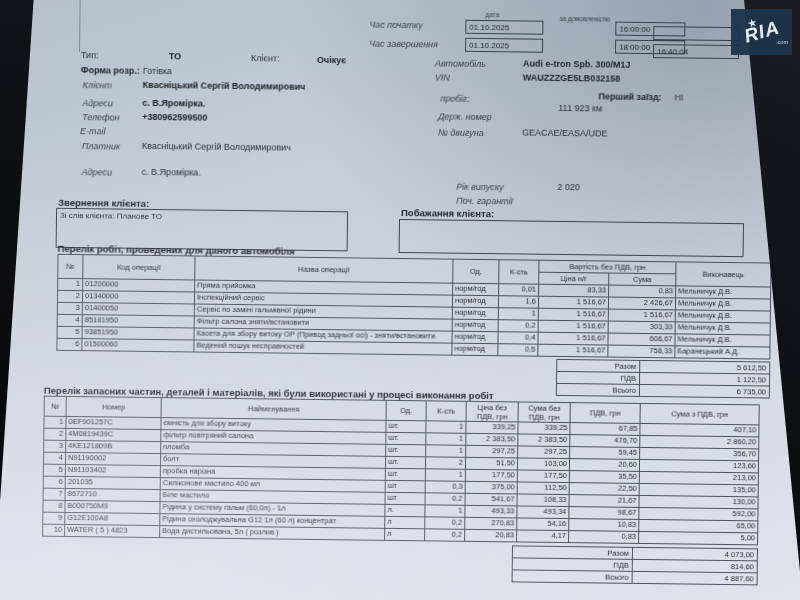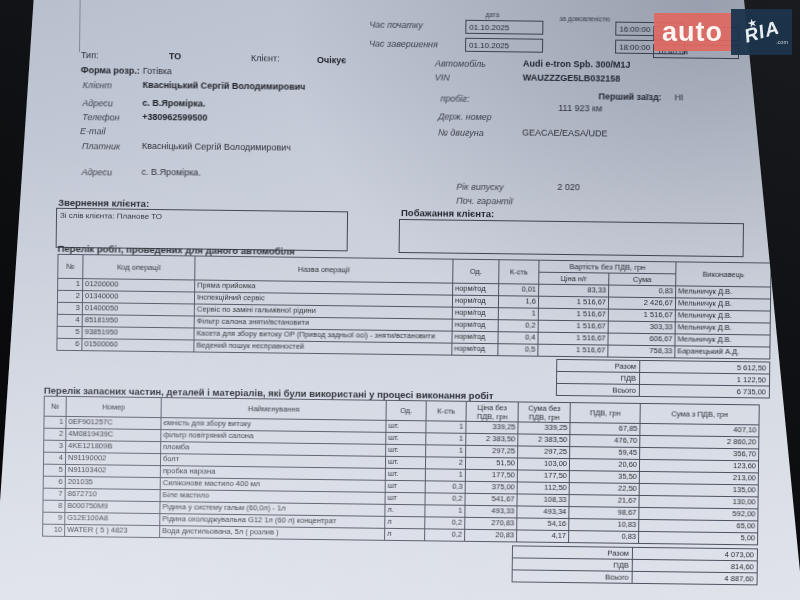--- a/index.html
+++ b/index.html
@@ -371,21 +371,18 @@
             <tr>
               <td class="tl">Всього</td>
               <td class="tv">4 887,60</td>
             </tr>
           </tbody>
       </table>
     </div>
     <div class="shade"></div>
   </div>
 
-  <div class="wm wm-auto">
-      <span>auto</span>
-    </div>
   <div class="wm wm-ria">
     <span class="star">★</span>
     <span class="ria-word">RIA</span>
     <span class="com">.com</span>
   </div>
 </div>
 
 </body></html>

